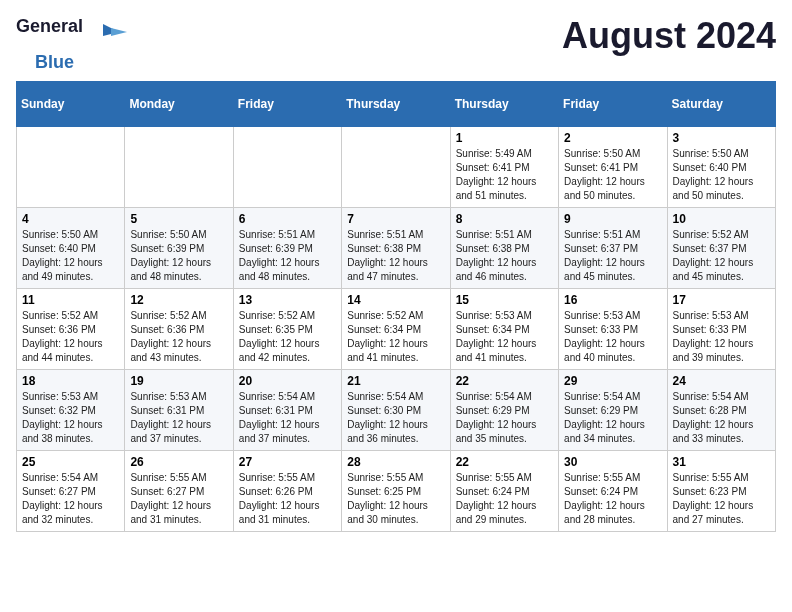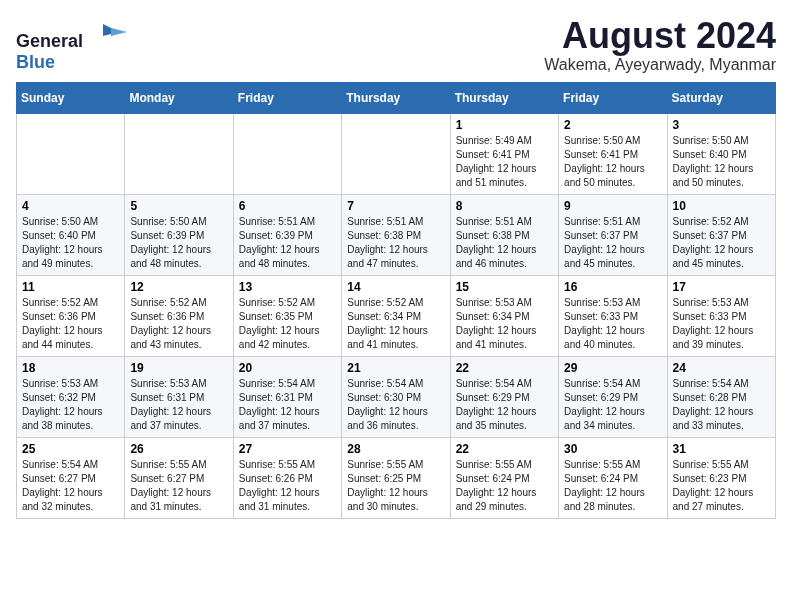--- a/index.html
+++ b/index.html
@@ -35,21 +35,21 @@
       color: #333;
     }
     .calendar {
       width: 100%;
       border-collapse: collapse;
       font-size: 10.5px;
     }
     .calendar th {
       background: #2b6cb0;
       color: #fff;
-      padding: 8px 4px;
+      padding: 15px 4px;
       text-align: left;
       font-size: 12px;
       font-weight: bold;
       border: 1px solid #2b6cb0;
     }
     .calendar td {
       border: 1px solid #ccc;
       vertical-align: top;
       padding: 4px 5px;
       width: 108px;
@@ -75,32 +75,31 @@
     }
     .calendar tbody tr:nth-child(odd) td.empty-cell {
       background: #fff !important;
     }
   </style>
 </head>
 <body>
 
 <div class="header">
   <div class="logo">
-      <div style="display: flex; align-items: flex-end; gap: 2px;">
+      <div style="display: flex; align-items: flex-start; gap: 2px;">
         <span style="font-size: 18px; font-weight: bold; color: rgb(26, 26, 46);">General</span>
         <svg width="50" height="36" viewBox="0 0 50 36">
           <polygon points="18,8 34,16 18,20" fill="#2b6cb0"></polygon>
           <polygon points="26,12 42,16 26,20" fill="#5a9fd4"></polygon>
         </svg>
       </div>
-      <div><span style="font-size: 18px; font-weight: bold; color: rgb(43, 108, 176);">Blue</span></div>
+      <div><span style="font-size: 18px; font-weight: bold; color: rgb(43, 108, 176); margin-left: 19px;">Blue</span></div>
     </div>
   <div class="title-block">
     <div class="month-title">August 2024</div>
-    <div class="location">Wakema, Ayeyarwady, Myanmar</div>
   </div>
 </div>
 
 <table class="calendar">
   <thead>
     <tr>
     <th>Sunday</th>
         <th>Monday</th>
         <th>Friday</th>
         <th>Thursday</th>

